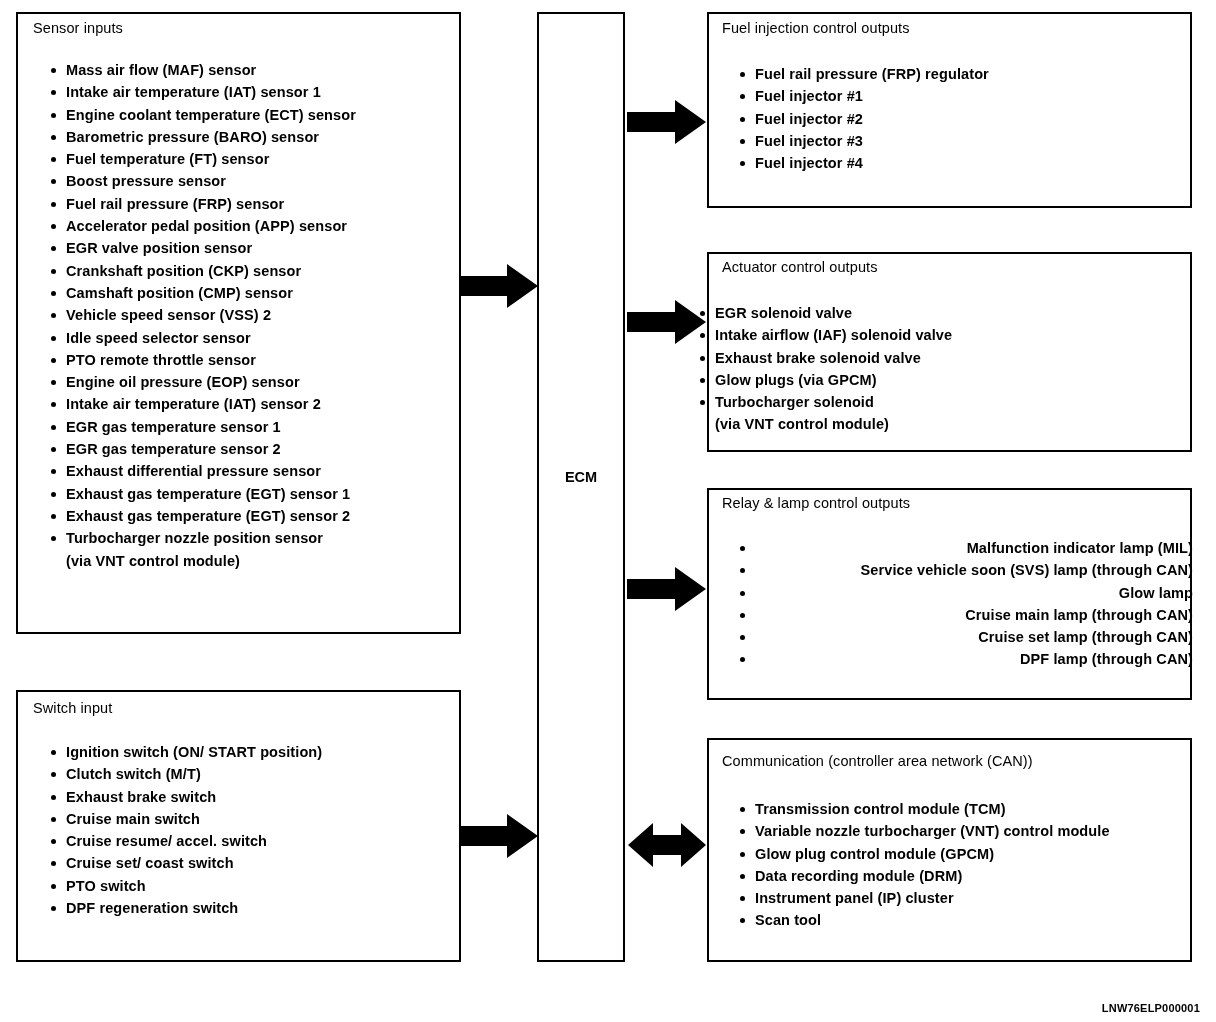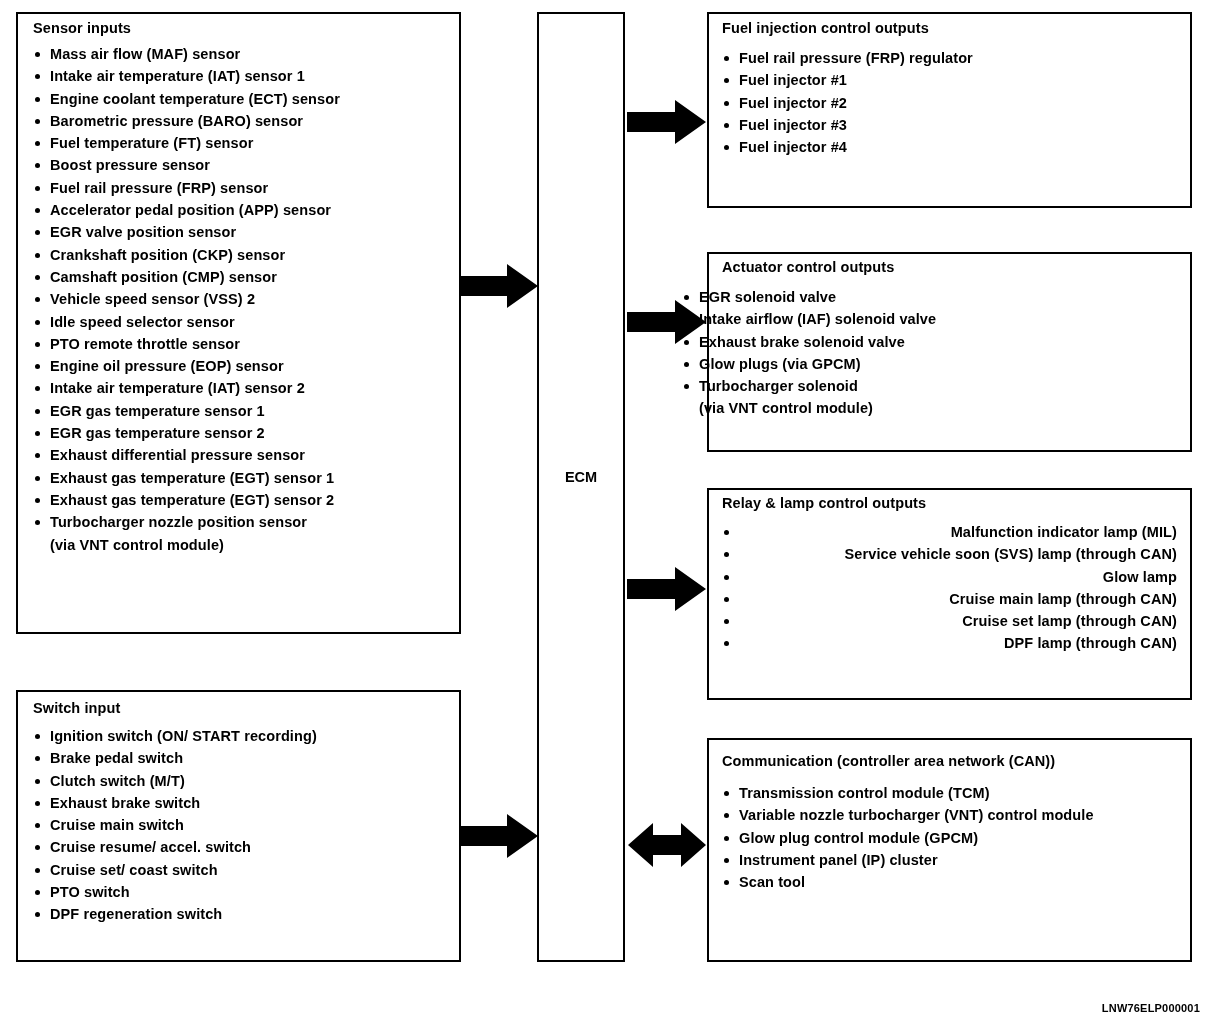--- a/index.html
+++ b/index.html
@@ -16,27 +16,27 @@
 
   .box{
     position:absolute;
     border:2px solid #000;
     background:#fff;
     box-sizing:border-box;
   }
   .box-title{
     position:absolute;
     font-size:14.5px;
-    font-weight:bold;
+    font-weight:normal;
     letter-spacing:.1px;
     white-space:nowrap;
   }
   ul.items{
     list-style:none;
-    margin:0;padding:0;
+    margin:16px;padding:0;
     position:absolute;
   }
   ul.items li{
     position:relative;
     font-size:14.5px;
     font-weight:bold;
     letter-spacing:.1px;
     padding-left:17px;
     line-height:22.3px;
     white-space:nowrap;
@@ -114,22 +114,21 @@
       <li><span>Exhaust differential pressure sensor</span></li>
       <li><span>Exhaust gas temperature (EGT) sensor 1</span></li>
       <li><span>Exhaust gas temperature (EGT) sensor 2</span></li>
       <li class="has-cont"><span>Turbocharger nozzle position sensor</span><span class="subline">(via VNT control module)</span></li>
     </ul>
 
   <div class="box" id="box-switch-input" style="left:16px;top:690px;width:445px;height:272px;">
   </div>
   <div class="box-title" style="left:33px;top:700px;">Switch input</div>
   <ul class="items" id="list-switch-input" style="left:33px;top:725px;width:410px;">
-      <li><span>Ignition switch (ON/ START recording)</span></li>
-      <li><span>Brake pedal switch</span></li>
+      <li><span>Ignition switch (ON/ START position)</span></li>
       <li><span>Clutch switch (M/T)</span></li>
       <li><span>Exhaust brake switch</span></li>
       <li><span>Cruise main switch</span></li>
       <li><span>Cruise resume/ accel. switch</span></li>
       <li><span>Cruise set/ coast switch</span></li>
       <li><span>PTO switch</span></li>
       <li><span>DPF regeneration switch</span></li>
     </ul>
 
   <div id="ecm-column"></div>
@@ -169,20 +168,21 @@
       <li><span>DPF lamp (through CAN)</span></li>
     </ul>
 
   <div class="box" id="box-communication" style="left:707px;top:738px;width:485px;height:224px;">
   </div>
   <div class="box-title" style="left:722px;top:753px;text-align:center;">Communication  (controller area network (CAN))</div>
   <ul class="items" id="list-communication" style="left:722px;top:782px;width:455px;">
       <li><span>Transmission control module (TCM)</span></li>
       <li><span>Variable nozzle turbocharger (VNT) control module</span></li>
       <li><span>Glow plug control module (GPCM)</span></li>
+      <li><span>Data recording module (DRM)</span></li>
       <li><span>Instrument panel (IP) cluster</span></li>
       <li><span>Scan tool</span></li>
     </ul>
 
   <div class="arrow" style="left:461px;top:262px;">
     <svg width="78" height="48" viewBox="0 0 78 48">
       <polygon points="0,14 46,14 46,2 77,24 46,46 46,34 0,34" fill="#000"></polygon>
     </svg>
   </div>
 

